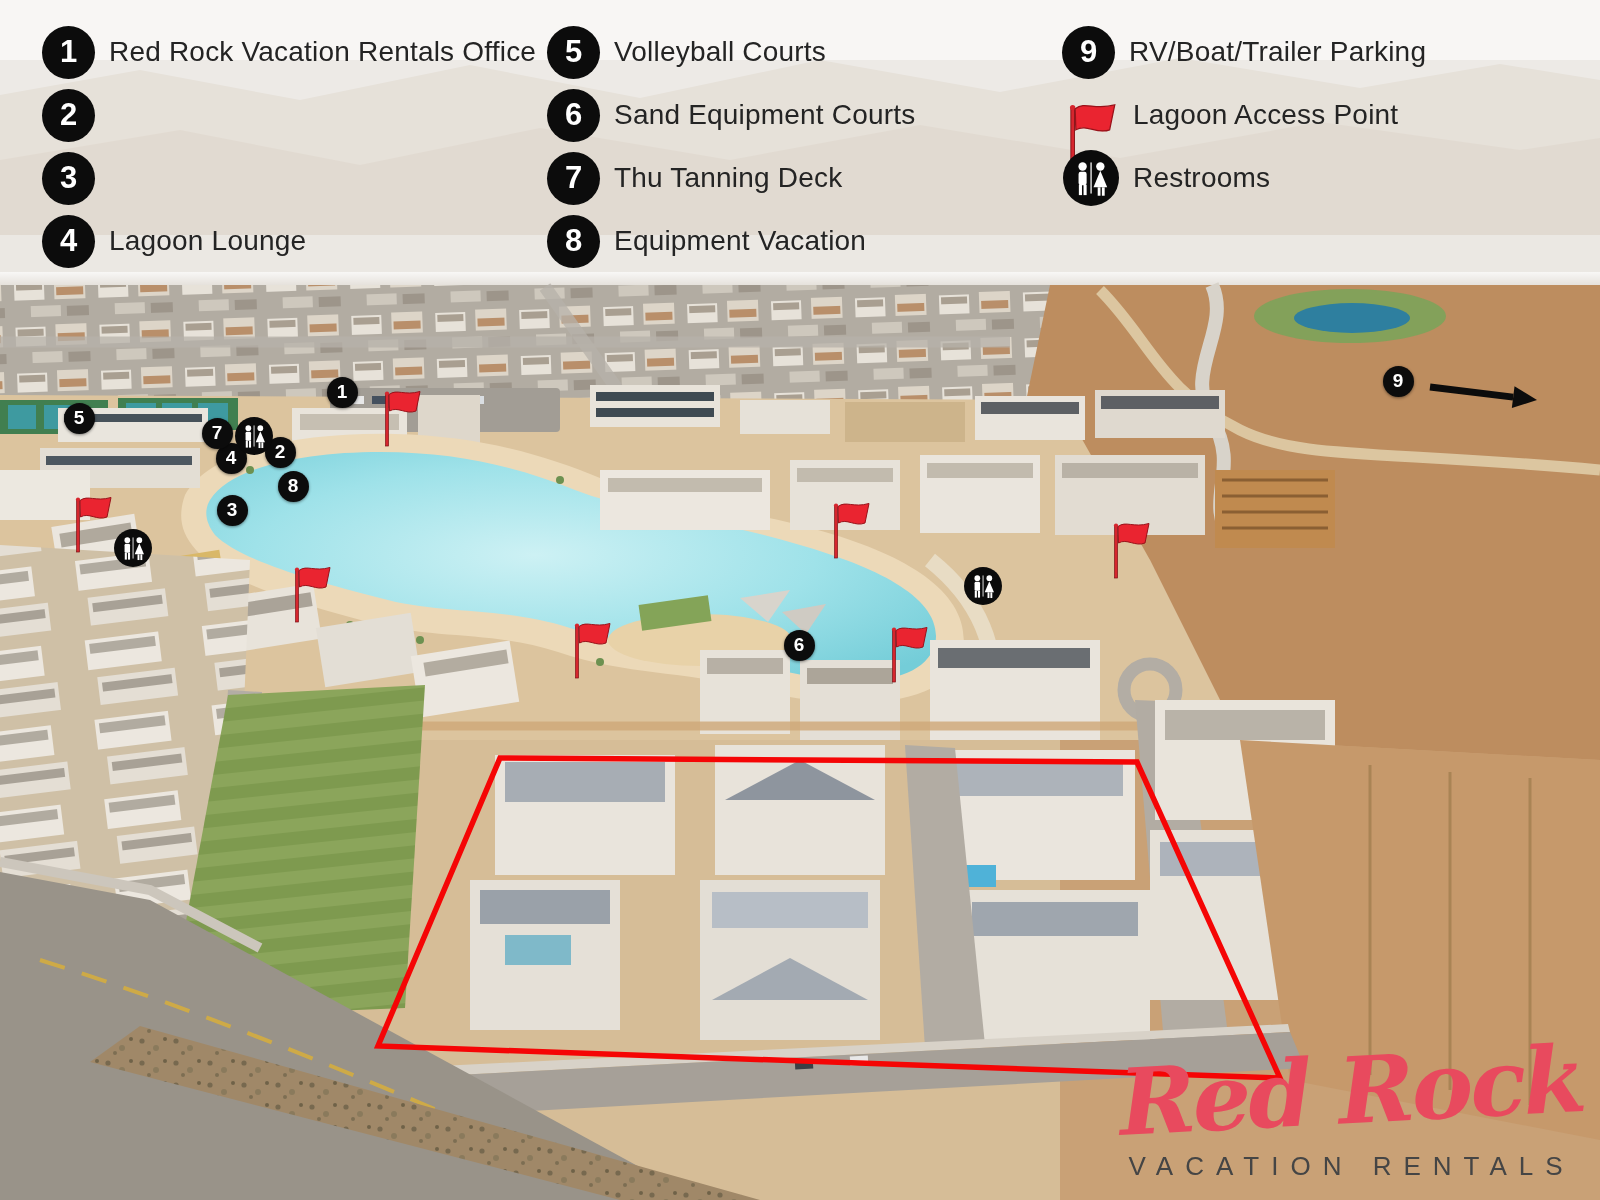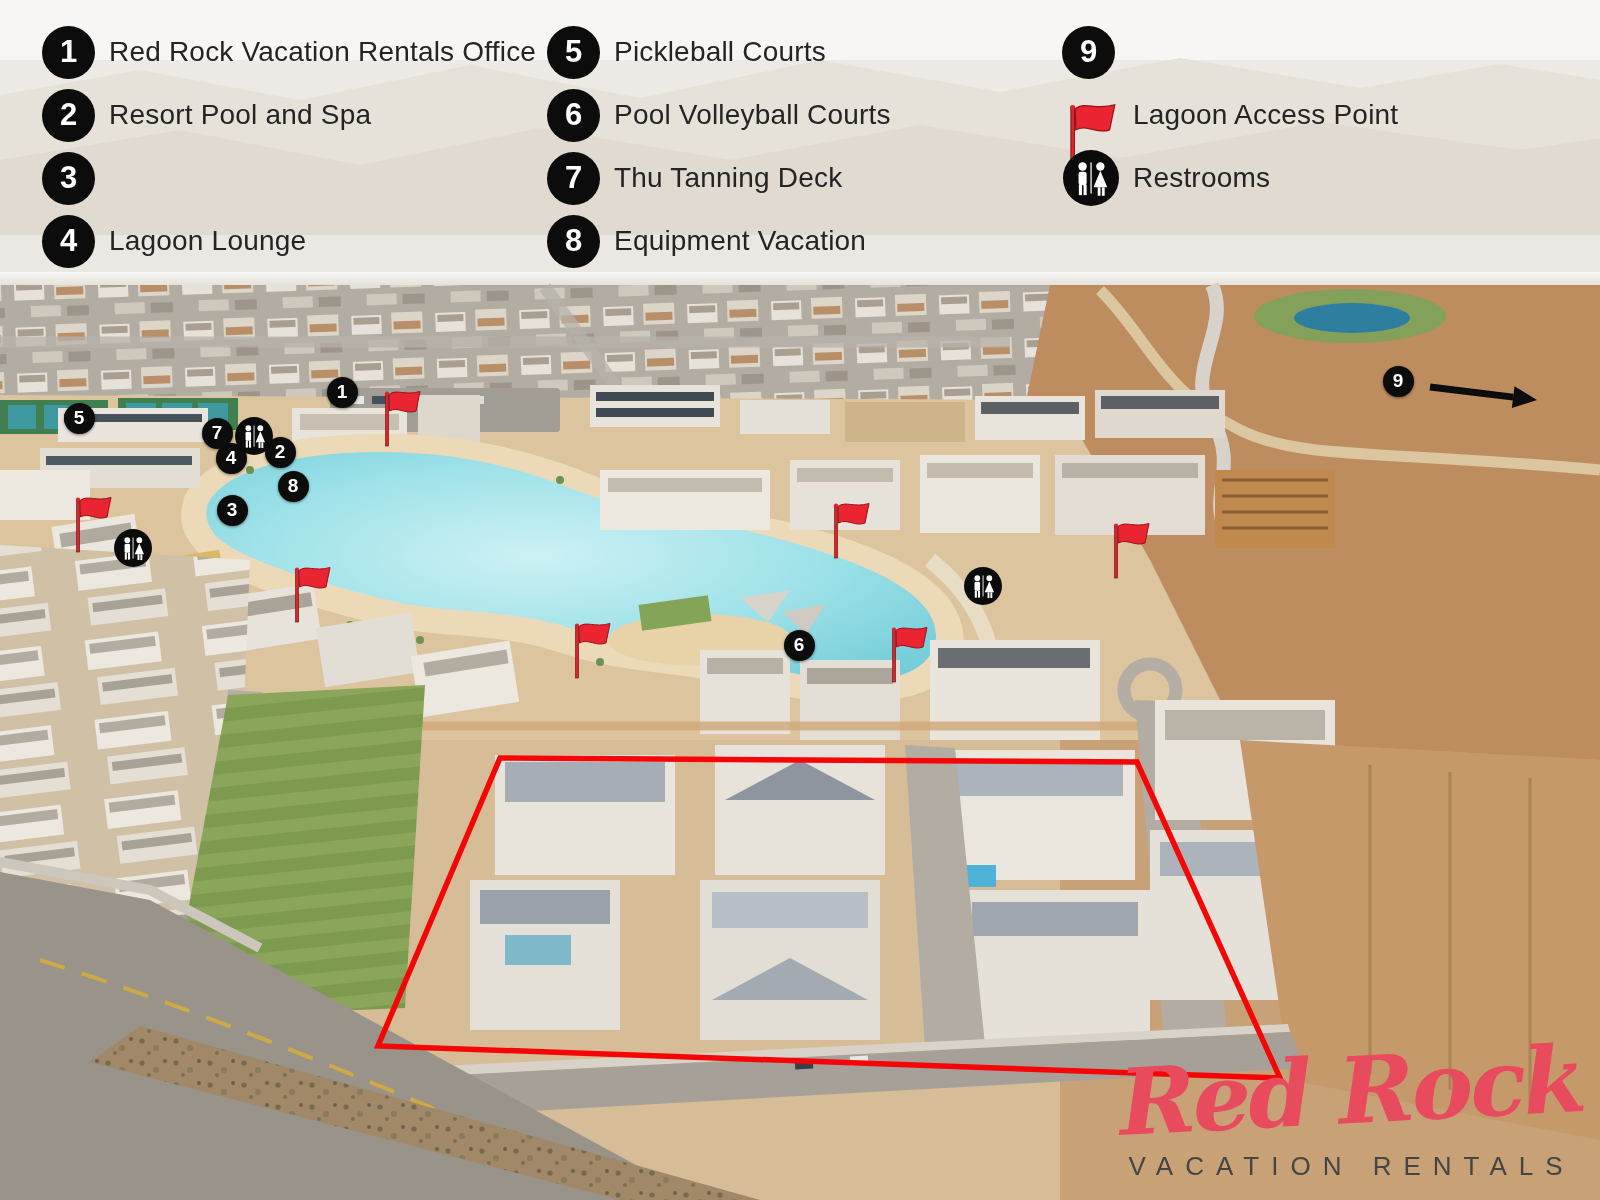--- a/index.html
+++ b/index.html
@@ -305,51 +305,51 @@
     </div>
 
   <div class="legend">
     <div class="legend-col" id="legend-col-0">
         <div class="legend-row">
           <div class="legend-num" style="background: rgb(12, 12, 12); color: rgb(255, 255, 255);">1</div>
           <div class="legend-label">Red Rock Vacation Rentals Office</div>
         </div>
         <div class="legend-row">
           <div class="legend-num" style="background: rgb(12, 12, 12); color: rgb(255, 255, 255);">2</div>
-          <div class="legend-label">Resort Pool and Spa</div>
         </div>
         <div class="legend-row">
           <div class="legend-num" style="background: rgb(12, 12, 12); color: rgb(255, 255, 255);">3</div>
         </div>
         <div class="legend-row">
           <div class="legend-num" style="background: rgb(12, 12, 12); color: rgb(255, 255, 255);">4</div>
           <div class="legend-label">Lagoon Lounge</div>
         </div>
       </div>
     <div class="legend-col" id="legend-col-1">
         <div class="legend-row">
           <div class="legend-num" style="background: rgb(12, 12, 12); color: rgb(255, 255, 255);">5</div>
-          <div class="legend-label">Pickleball Courts</div>
+          <div class="legend-label">Volleyball Courts</div>
         </div>
         <div class="legend-row">
           <div class="legend-num" style="background: rgb(12, 12, 12); color: rgb(255, 255, 255);">6</div>
-          <div class="legend-label">Pool Volleyball Courts</div>
+          <div class="legend-label">Sand Equipment Courts</div>
         </div>
         <div class="legend-row">
           <div class="legend-num" style="background: rgb(12, 12, 12); color: rgb(255, 255, 255);">7</div>
           <div class="legend-label">Thu Tanning Deck</div>
         </div>
         <div class="legend-row">
           <div class="legend-num" style="background: rgb(12, 12, 12); color: rgb(255, 255, 255);">8</div>
           <div class="legend-label">Equipment Vacation</div>
         </div>
       </div>
     <div class="legend-col" id="legend-col-2">
         <div class="legend-row">
           <div class="legend-num" style="background: rgb(12, 12, 12); color: rgb(255, 255, 255);">9</div>
+          <div class="legend-label">RV/Boat/Trailer Parking</div>
         </div>
         <div class="legend-row">
           <div class="legend-ico" style="align-self: flex-start; margin-top: 14px;">
             <svg width="58" height="74" viewBox="0 0 42 58">
               <use href="#sym-flag"></use>
             </svg>
           </div>
           <div class="legend-label">Lagoon Access Point</div>
         </div>
         <div class="legend-row">

